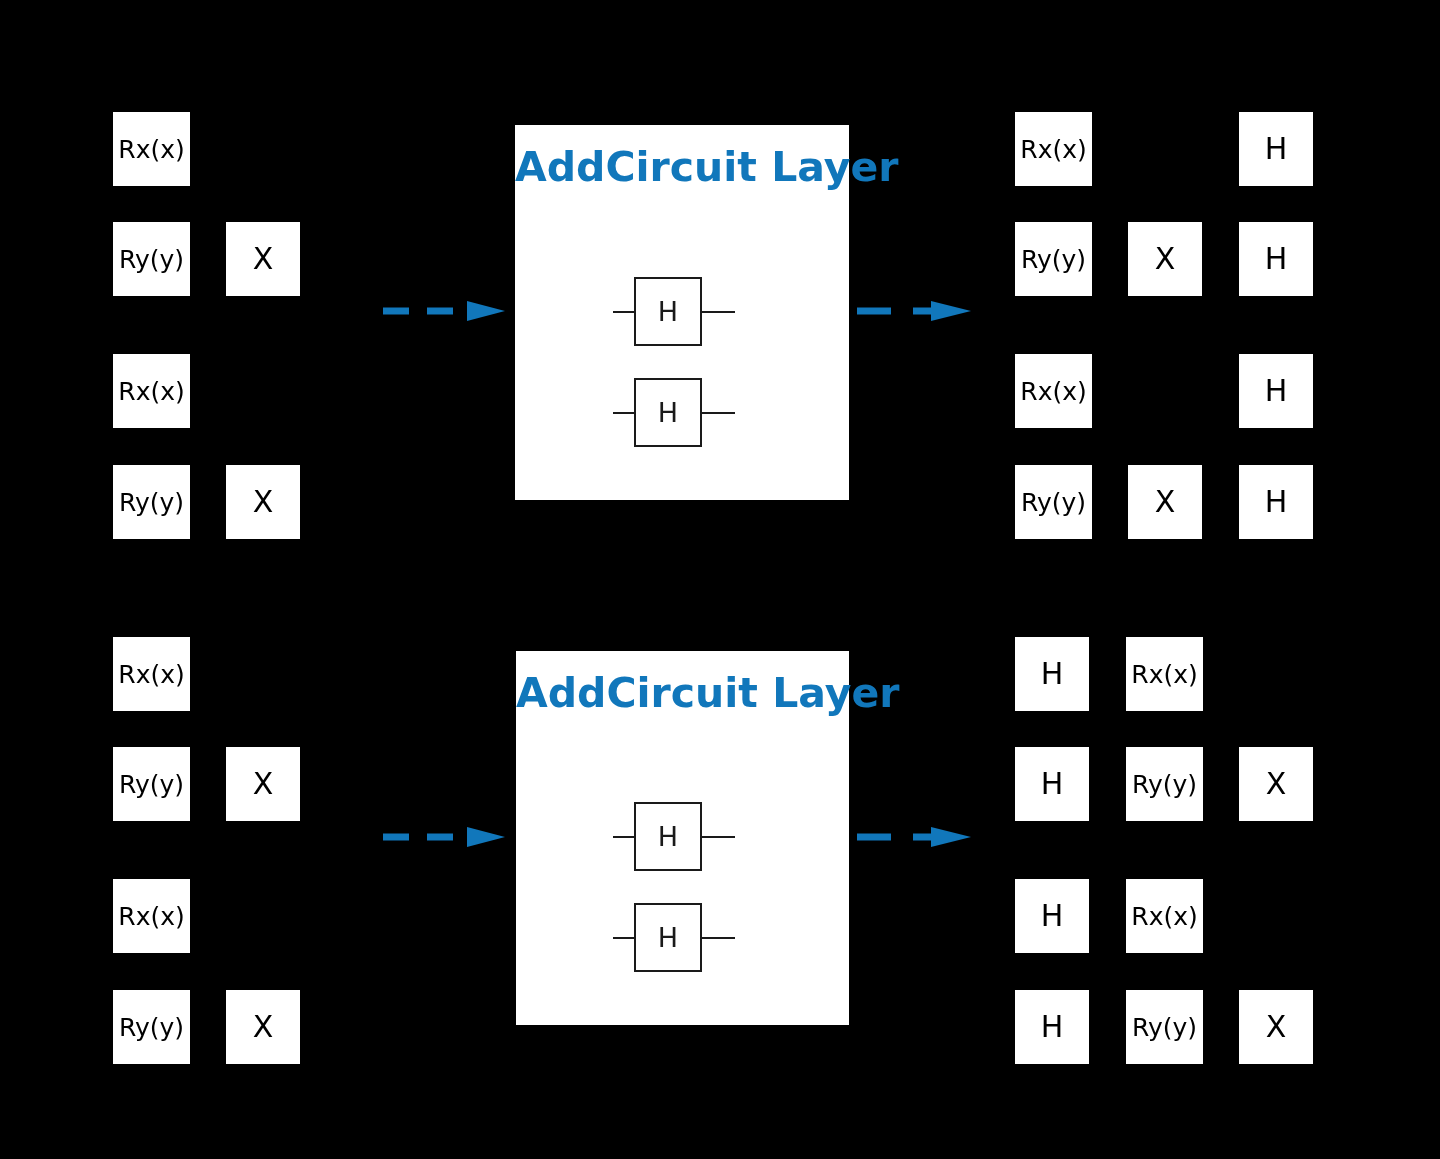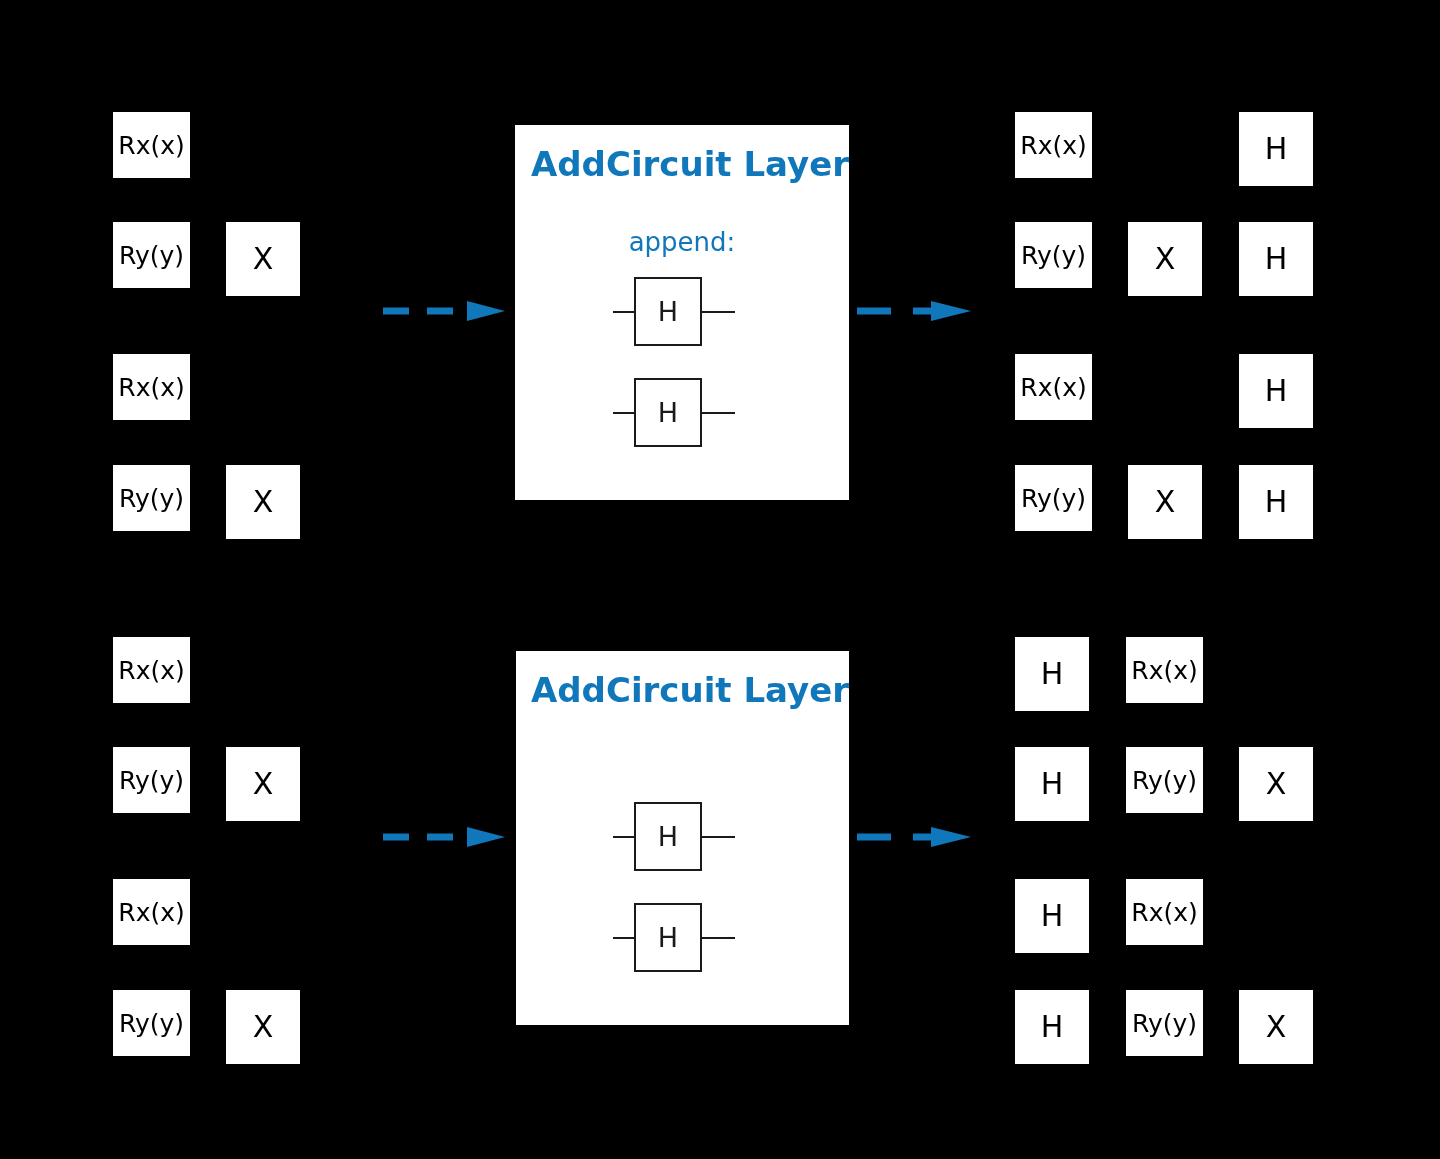--- a/index.html
+++ b/index.html
@@ -27,21 +27,21 @@
     background: #FFFFFF;
     color: #000000;
     display: flex;
     align-items: center;
     justify-content: center;
     line-height: 1;
     box-sizing: border-box;
   }
   .gate-wide {            
     width: 77px;
-    height: 66px;
+    height: 74px;
     font-size: 25px;
   }
   .gate-sq {              
     width: 74px;
     height: 74px;
     font-size: 30px;
   }
 
   
   .panel {
@@ -49,21 +49,21 @@
     background: #FFFFFF;
     box-sizing: border-box;
   }
   .panel-title {
     position: absolute;
     left: 0;
     width: 100%;
     text-align: right;
     color: #1177BB;
     font-weight: bold;
-    font-size: 34px;
+    font-size: 41px;
     line-height: 1;
     white-space: nowrap;
   }
   .panel-mode {
     position: absolute;
     left: 0;
     width: 100%;
     text-align: center;
     color: #1177BB;
     font-size: 26px;
@@ -114,21 +114,20 @@
 
   <div class="arrow" style="left:381px; top:300px; width:130px;">
     <svg width="130" height="22" viewBox="0 0 130 22">
       <line x1="2" y1="11" x2="92" y2="11" stroke="#1177BB" stroke-width="7" stroke-dasharray="26 18"></line>
       <polygon points="86,1 124,11 86,21" fill="#1177BB"></polygon>
     </svg>
   </div>
 
   <div class="panel" style="left:515px; top:125px; width:334px; height:375px;">
     <div class="panel-title" style="top:22px;">AddCircuit Layer</div>
-    <div class="panel-mode" style="top:104px;">append:</div>
 
     <div class="mini-wire" style="left:98px; top:186px; width:122px;"></div>
     <div class="mini-gate" style="left:119px; top:152px;">H</div>
 
     <div class="mini-wire" style="left:98px; top:287px; width:122px;"></div>
     <div class="mini-gate" style="left:119px; top:253px;">H</div>
   </div>
 
   <div class="arrow" style="left:855px; top:300px; width:120px;">
     <svg width="120" height="22" viewBox="0 0 120 22">

